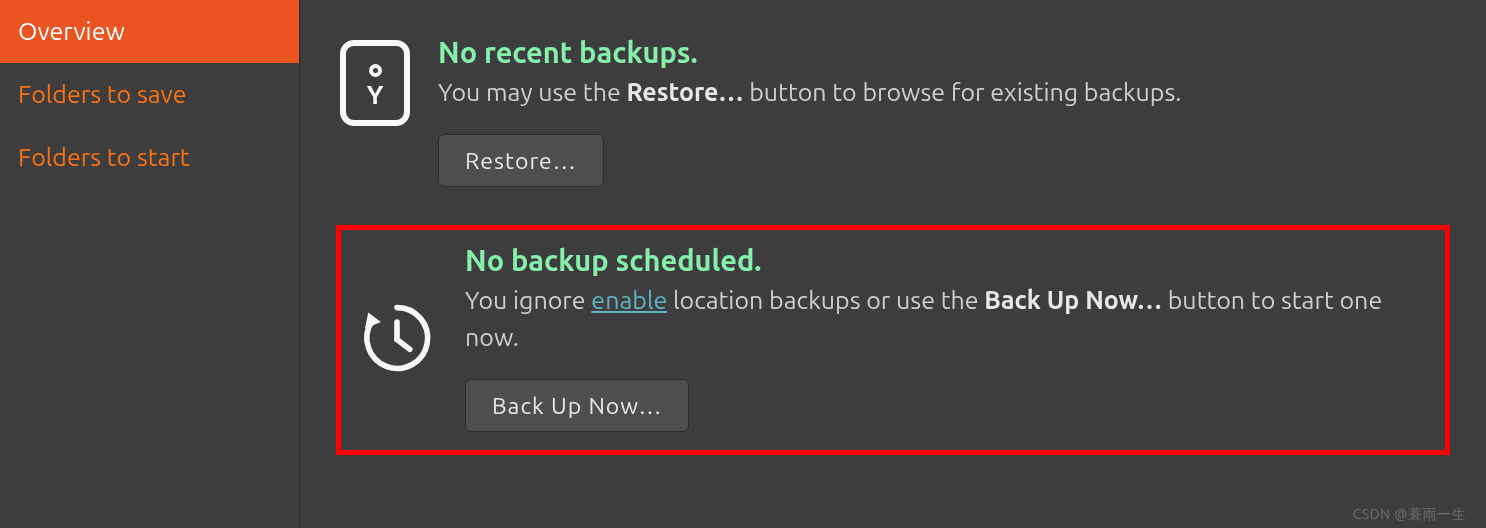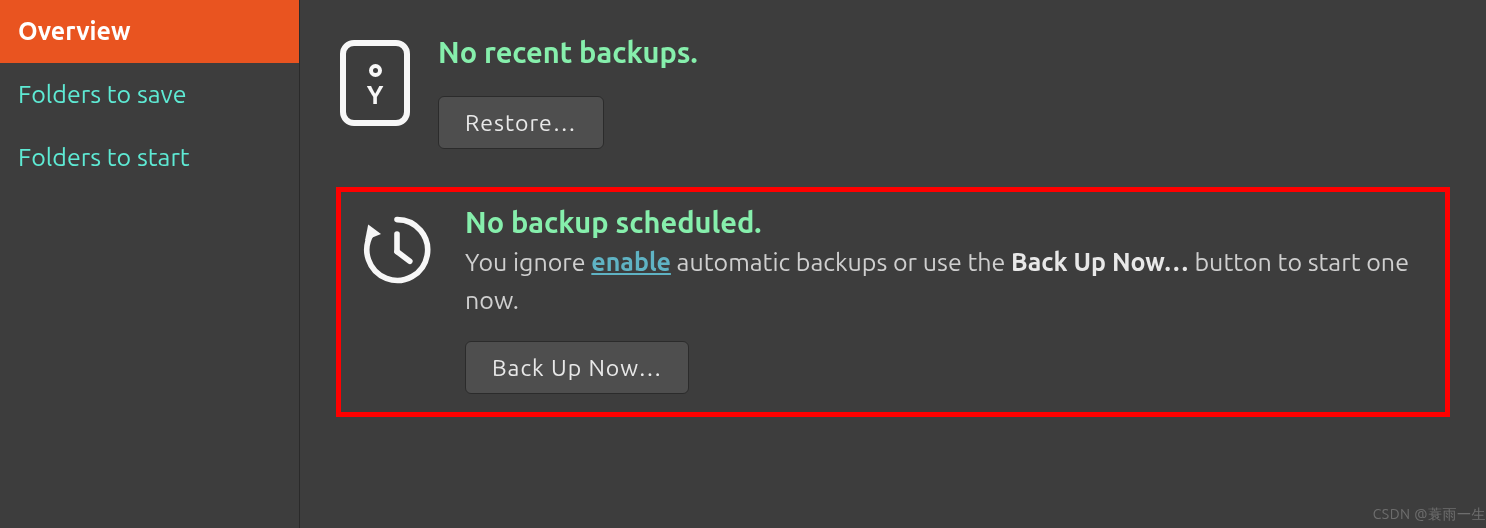--- a/index.html
+++ b/index.html
@@ -17,46 +17,46 @@
       position: relative;
     }
     .sidebar {
       width: 300px;
       background: #3d3d3d;
       border-right: 1px solid #2a2a2a;
       flex-shrink: 0;
     }
     .sidebar-item {
       padding: 17px 18px;
-      color: #5eead4;
+      color: #f97316;
       font-size: 25px;
       font-weight: 400;
       cursor: pointer;
       line-height: 1.15;
     }
     .sidebar-item.active {
       background: #e95420;
       color: #ffffff;
-      font-weight: bold;
     }
     .main {
       flex: 1;
       padding: 28px 36px;
       position: relative;
     }
     .section {
       display: flex;
       align-items: flex-start;
       gap: 28px;
       padding: 8px 4px;
     }
     .highlight-box {
       border: 5px solid #ff0000;
       margin-top: 30px;
       padding: 14px 8px 18px 16px;
+      align-items: center;
     }
     .icon-wrap {
       color: #f7f7f7;
       flex-shrink: 0;
       padding-top: 4px;
     }
     .content-col {
       flex: 1;
     }
     .title {
@@ -71,21 +71,20 @@
       line-height: 1.5;
     }
     .desc strong {
       color: #e8e8e8;
       font-weight: 700;
     }
     .desc a {
       color: #5fb3c4;
       text-decoration: underline;
       cursor: pointer;
-      font-weight: bold;
     }
     .btn {
       display: inline-block;
       margin-top: 22px;
       padding: 13px 26px;
       background: #4e4e4e;
       border: 1px solid #2b2b2b;
       border-radius: 6px;
       color: #e8e8e8;
       font-size: 23px;
@@ -110,21 +109,21 @@
       border: 4px solid currentColor;
       border-radius: 50%;
     }
     .key-y {
       font-size: 26px;
       font-weight: 700;
       line-height: 0.6;
     }
     .watermark {
       position: absolute;
-      right: 0;
+      right: 20px;
       bottom: 4px;
       color: rgba(200,200,200,0.35);
       font-size: 14px;
       letter-spacing: 0.5px;
     }
   </style>
 </head>
 <body>
 
 <div class="sidebar">
@@ -137,36 +136,39 @@
 
   <div class="section">
     <div class="icon-wrap">
       <div class="key-icon">
         <div class="key-circle"></div>
         <div class="key-y">Y</div>
       </div>
     </div>
     <div class="content-col">
       <div class="title">No recent backups.</div>
+      <div class="desc">
+        <span>You may use the </span><strong>Restore…</strong><span> button to browse for existing backups.</span>
+      </div>
       <button class="btn">Restore…</button>
     </div>
   </div>
 
   <div class="section highlight-box">
     <div class="icon-wrap">
       <svg width="80" height="80" viewBox="0 0 100 100" fill="none" stroke="currentColor" stroke-width="7">
         <path d="M 50 12 A 38 38 0 1 1 18 30" stroke-linecap="round"></path>
         <polygon points="14,18 30,30 10,38" fill="currentColor" stroke="none"></polygon>
         <line x1="50" y1="30" x2="50" y2="52" stroke-linecap="round"></line>
         <line x1="50" y1="52" x2="66" y2="64" stroke-linecap="round"></line>
       </svg>
     </div>
     <div class="content-col">
       <div class="title">No backup scheduled.</div>
       <div class="desc">
-        <span>You ignore </span><a>enable</a><span> automatic backups or use the </span><strong>Back Up Now…</strong><span> button to start one now.</span>
+        <span>You ignore </span><a>enable</a><span> location backups or use the </span><strong>Back Up Now…</strong><span> button to start one now.</span>
       </div>
       <button class="btn">Back Up Now…</button>
     </div>
   </div>
 
   <div class="watermark">CSDN @蓑雨一生</div>
 </div>
 
 </body></html>

